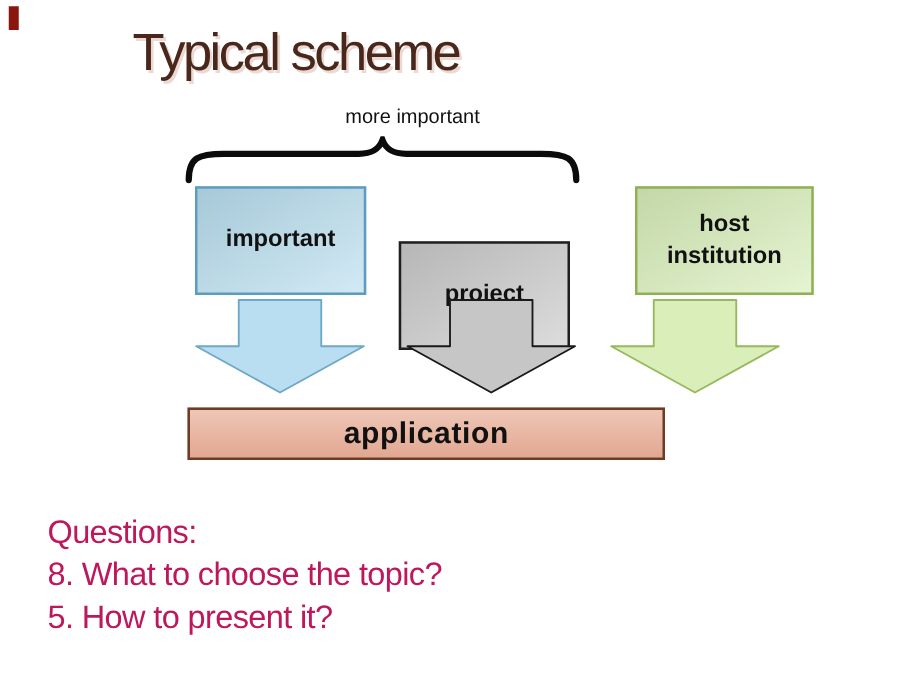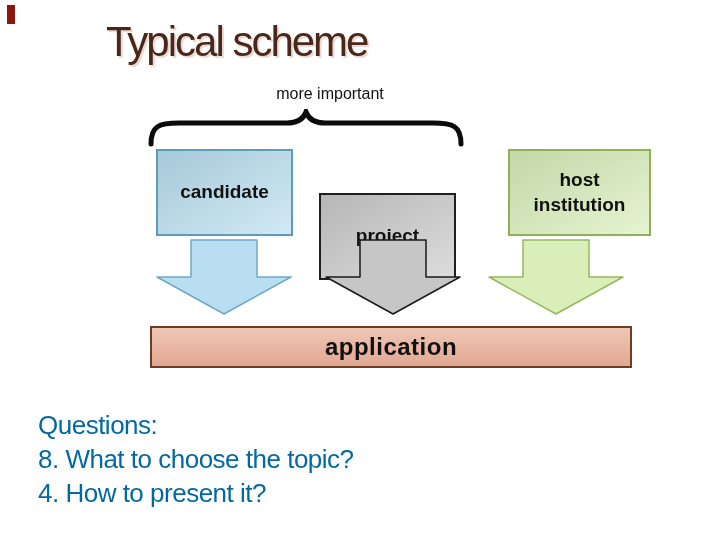--- a/index.html
+++ b/index.html
@@ -47,51 +47,51 @@
   #box-project   { left: 319px; width: 137px; border-width: 2px; margin-top: 44px; }
   #box-host      { left: 508px; width: 143px; border-width: 2px; padding: 12px 10px; }
   
   .arrow-svg { position: absolute; top: 239px; }
   #arrow-candidate { left: 156px; }
   #arrow-project   { left: 325px; }
   #arrow-host      { left: 488px; }
   
   #application-bar {
     position: absolute; left: 150px; top: 326px;
-    width: 482px; height: 42px;
+    width: 382px; height: 42px;
     box-sizing: border-box;
     border: 2px solid;
     display: flex; align-items: center; justify-content: center;
     font-weight: bold; font-size: 24px; letter-spacing: 0.5px;
     background-image: linear-gradient(to bottom, rgba(255,255,255,0.28), rgba(120,60,40,0.07));
   }
   
   #questions {
     position: absolute; left: 38px; top: 408px;
     font-size: 26px; line-height: 34px; letter-spacing: -0.5px;
-    color: #0369a1;
+    color: #be185d;
   }
   #questions .q-line { white-space: nowrap; }
 </style>
 </head>
 <body>
 
 <div id="slide">
 
   <div id="corner-mark" style="background-color: rgb(138, 23, 13);"></div>
 
   <div id="title" style="color: rgb(74, 39, 27);">Typical scheme</div>
 
   <div id="brace-label" style="color: rgb(17, 17, 17);">more important</div>
 
   <svg id="brace-svg" width="318" height="38" viewBox="0 0 318 38">
     <path d="M 4,35 C 4,17 12,14 32,14 L 140,14 C 150,14 156,11 159,3 C 162,11 168,14 178,14 L 286,14 C 306,14 314,17 314,35" fill="none" stroke="#0b0b0b" stroke-width="5" stroke-linecap="round"></path>
   </svg>
 
-  <div id="box-candidate" class="factor-box" style="background-color: rgb(181, 220, 238); border-color: rgb(93, 156, 187);">candidate</div>
+  <div id="box-candidate" class="factor-box" style="background-color: rgb(181, 220, 238); border-color: rgb(93, 156, 187);">important</div>
 
   <div id="box-project" class="factor-box" style="background-color: rgb(199, 199, 199); border-color: rgb(31, 31, 31);">project</div>
 
   <div id="box-host" class="factor-box" style="background-color: rgb(214, 237, 182); border-color: rgb(143, 176, 85);">host institution</div>
 
   <svg id="arrow-candidate" class="arrow-svg" width="136" height="77" viewBox="0 0 136 77">
     <polygon points="35,1 101,1 101,38 135,38 68,75 1,38 35,38" stroke-width="1.5" stroke-linejoin="round" fill="#badef1" stroke="#6fa8c6"></polygon>
   </svg>
 
   <svg id="arrow-project" class="arrow-svg" width="136" height="77" viewBox="0 0 136 77">
@@ -100,16 +100,16 @@
 
   <svg id="arrow-host" class="arrow-svg" width="136" height="77" viewBox="0 0 136 77">
     <polygon points="35,1 101,1 101,38 135,38 68,75 1,38 35,38" stroke-width="1.5" stroke-linejoin="round" fill="#d9eeb9" stroke="#97b95e"></polygon>
   </svg>
 
   <div id="application-bar" style="background-color: rgb(233, 176, 154); border-color: rgb(110, 59, 36);">application</div>
 
   <div id="questions">
     <div class="q-line">Questions:</div>
     <div class="q-line">8. What to choose the topic?</div>
-    <div class="q-line">4. How to present it?</div>
+    <div class="q-line">5. How to present it?</div>
   </div>
 
 </div>
 
 </body></html>

